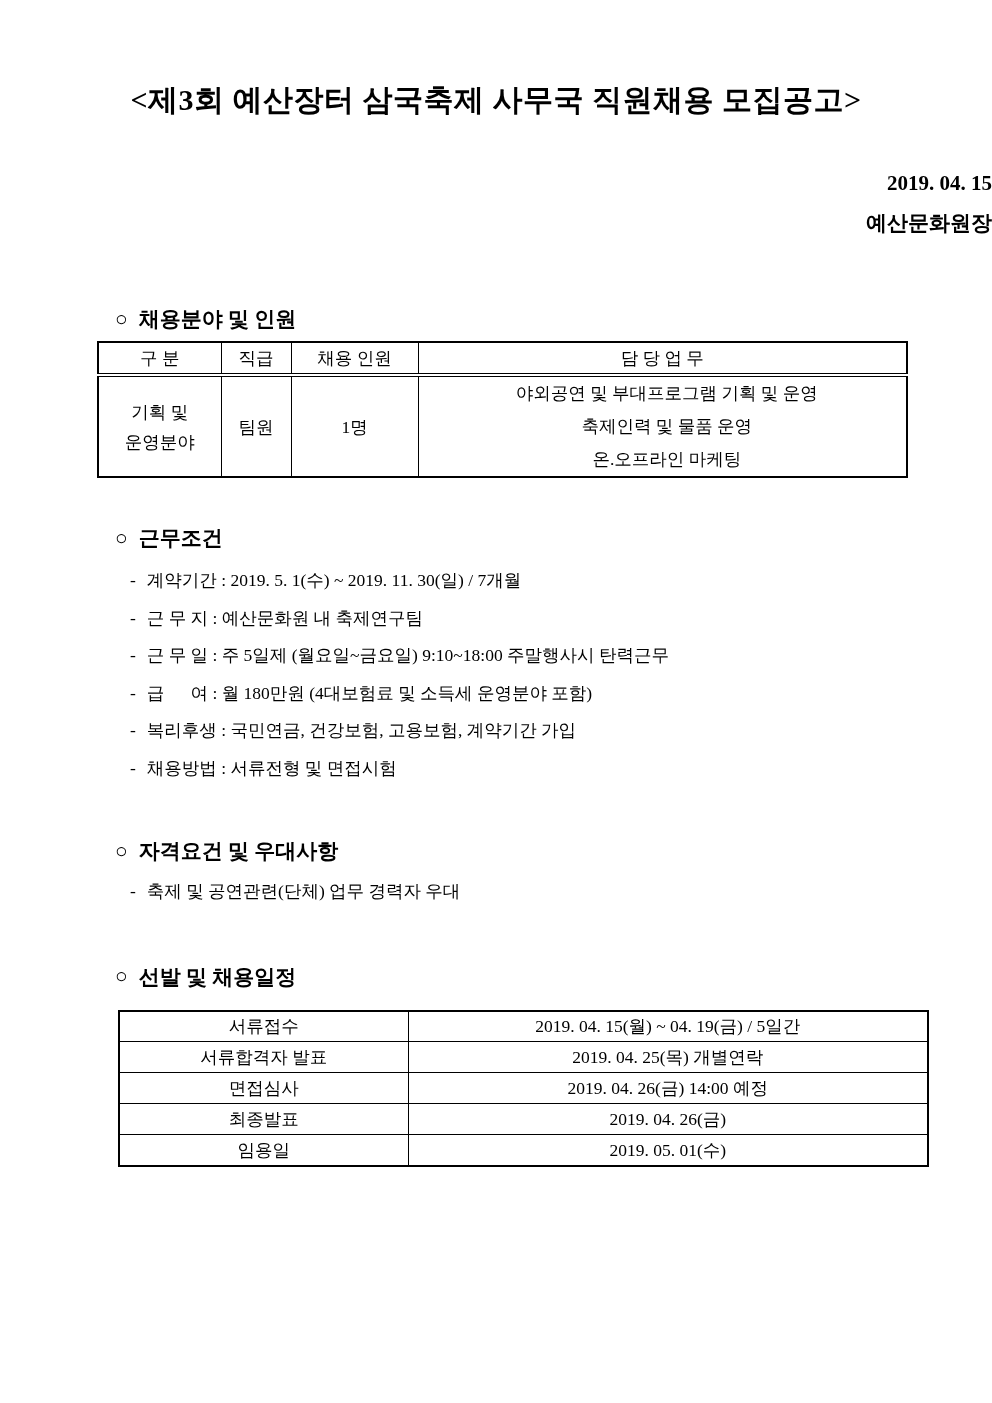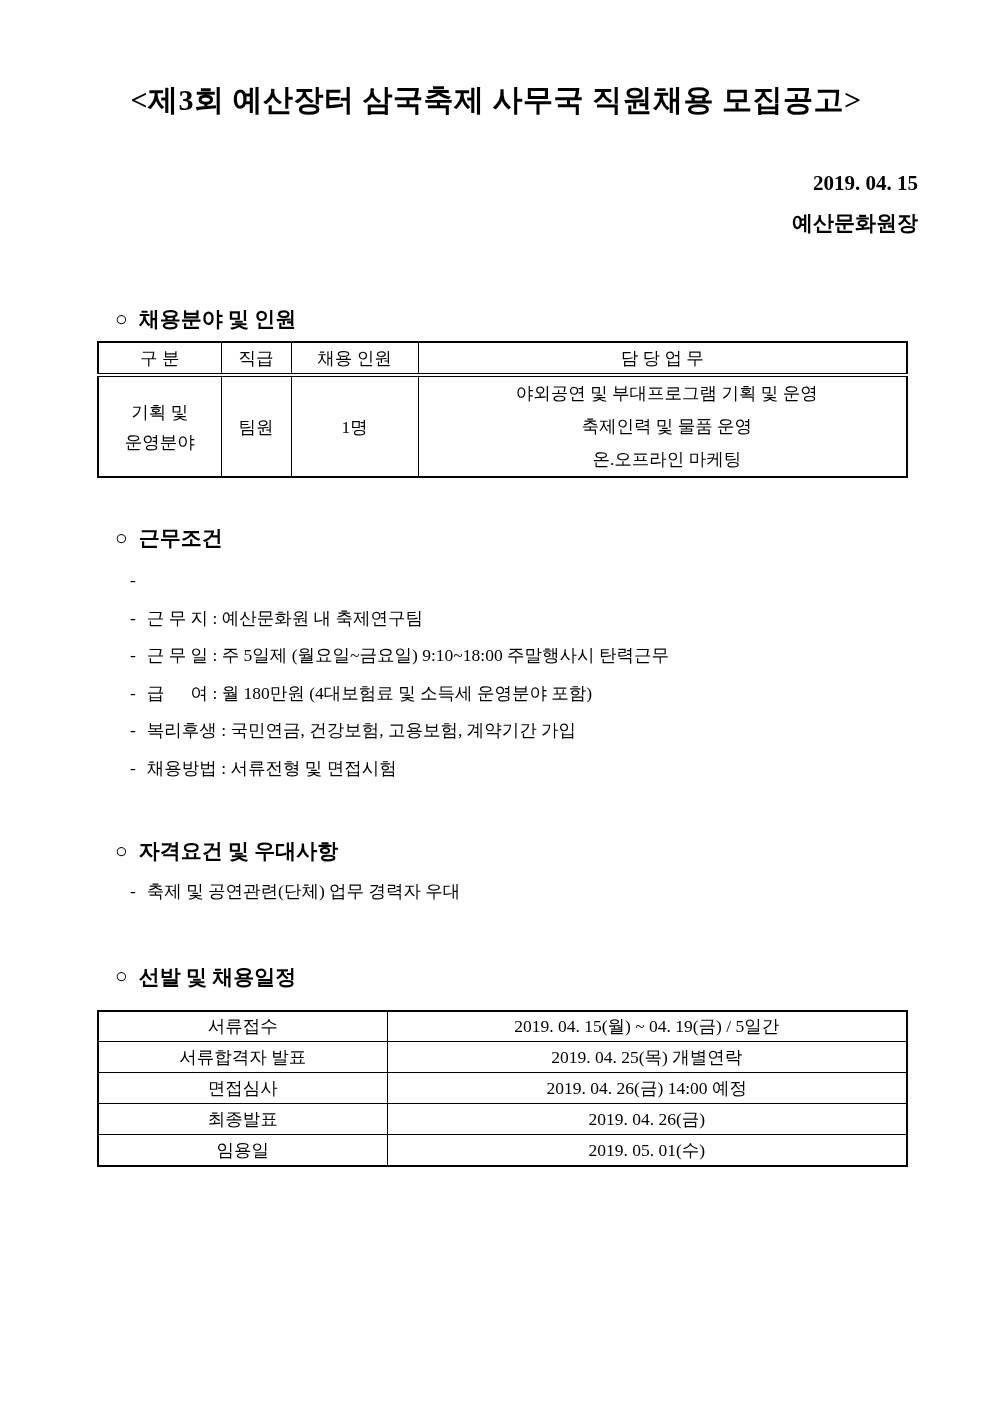--- a/index.html
+++ b/index.html
@@ -18,21 +18,20 @@
     margin-top: 80px;
     text-align: center;
     font-size: 30px;
     font-weight: bold;
     letter-spacing: 0.5px;
     white-space: pre;
   }
 
   .byline {
     margin-top: 42px;
-    padding-right: 74px;
     text-align: right;
     font-size: 21px;
     font-weight: bold;
     line-height: 40px;
   }
 
   .content {
     padding-left: 97px;
     padding-right: 84px;
   }
@@ -55,21 +54,21 @@
   .sh-3 { margin-top: 50px; }
   .sh-4 { margin-top: 52px; }
 
   table {
     border-collapse: collapse;
     table-layout: fixed;
     width: 100%;
     font-size: 17.5px;
   }
   .tbl-1 { margin-top: 8px; }
-  .tbl-2 { margin-top: 19px; }
+  .tbl-2 { margin-top: 19px; margin-left: 21px; }
   .tbl-1, .tbl-2 { border: 2px solid #000; }
   .tbl-1 td, .tbl-1 th, .tbl-2 td {
     border: 1px solid #000;
     font-weight: normal;
     text-align: center;
     vertical-align: middle;
   }
   .tbl-1 th {
     height: 33px;
     border-bottom: 4px double #000;
@@ -143,20 +142,21 @@
       </table>
 
     <div class="section-heading sh-2">
       <span class="bullet">○</span>
       <span>근무조건</span>
     </div>
 
     <div class="dash-list">
       <div class="dash-item">
         <span class="dash">-</span>
+        <span class="txt">계약기간 : 2019. 5. 1(수) ~ 2019. 11. 30(일) / 7개월</span>
       </div>
       <div class="dash-item">
         <span class="dash">-</span>
         <span class="txt">근 무 지 : 예산문화원 내 축제연구팀</span>
       </div>
       <div class="dash-item">
         <span class="dash">-</span>
         <span class="txt">근 무 일 : 주 5일제 (월요일~금요일) 9:10~18:00 주말행사시 탄력근무</span>
       </div>
       <div class="dash-item">

